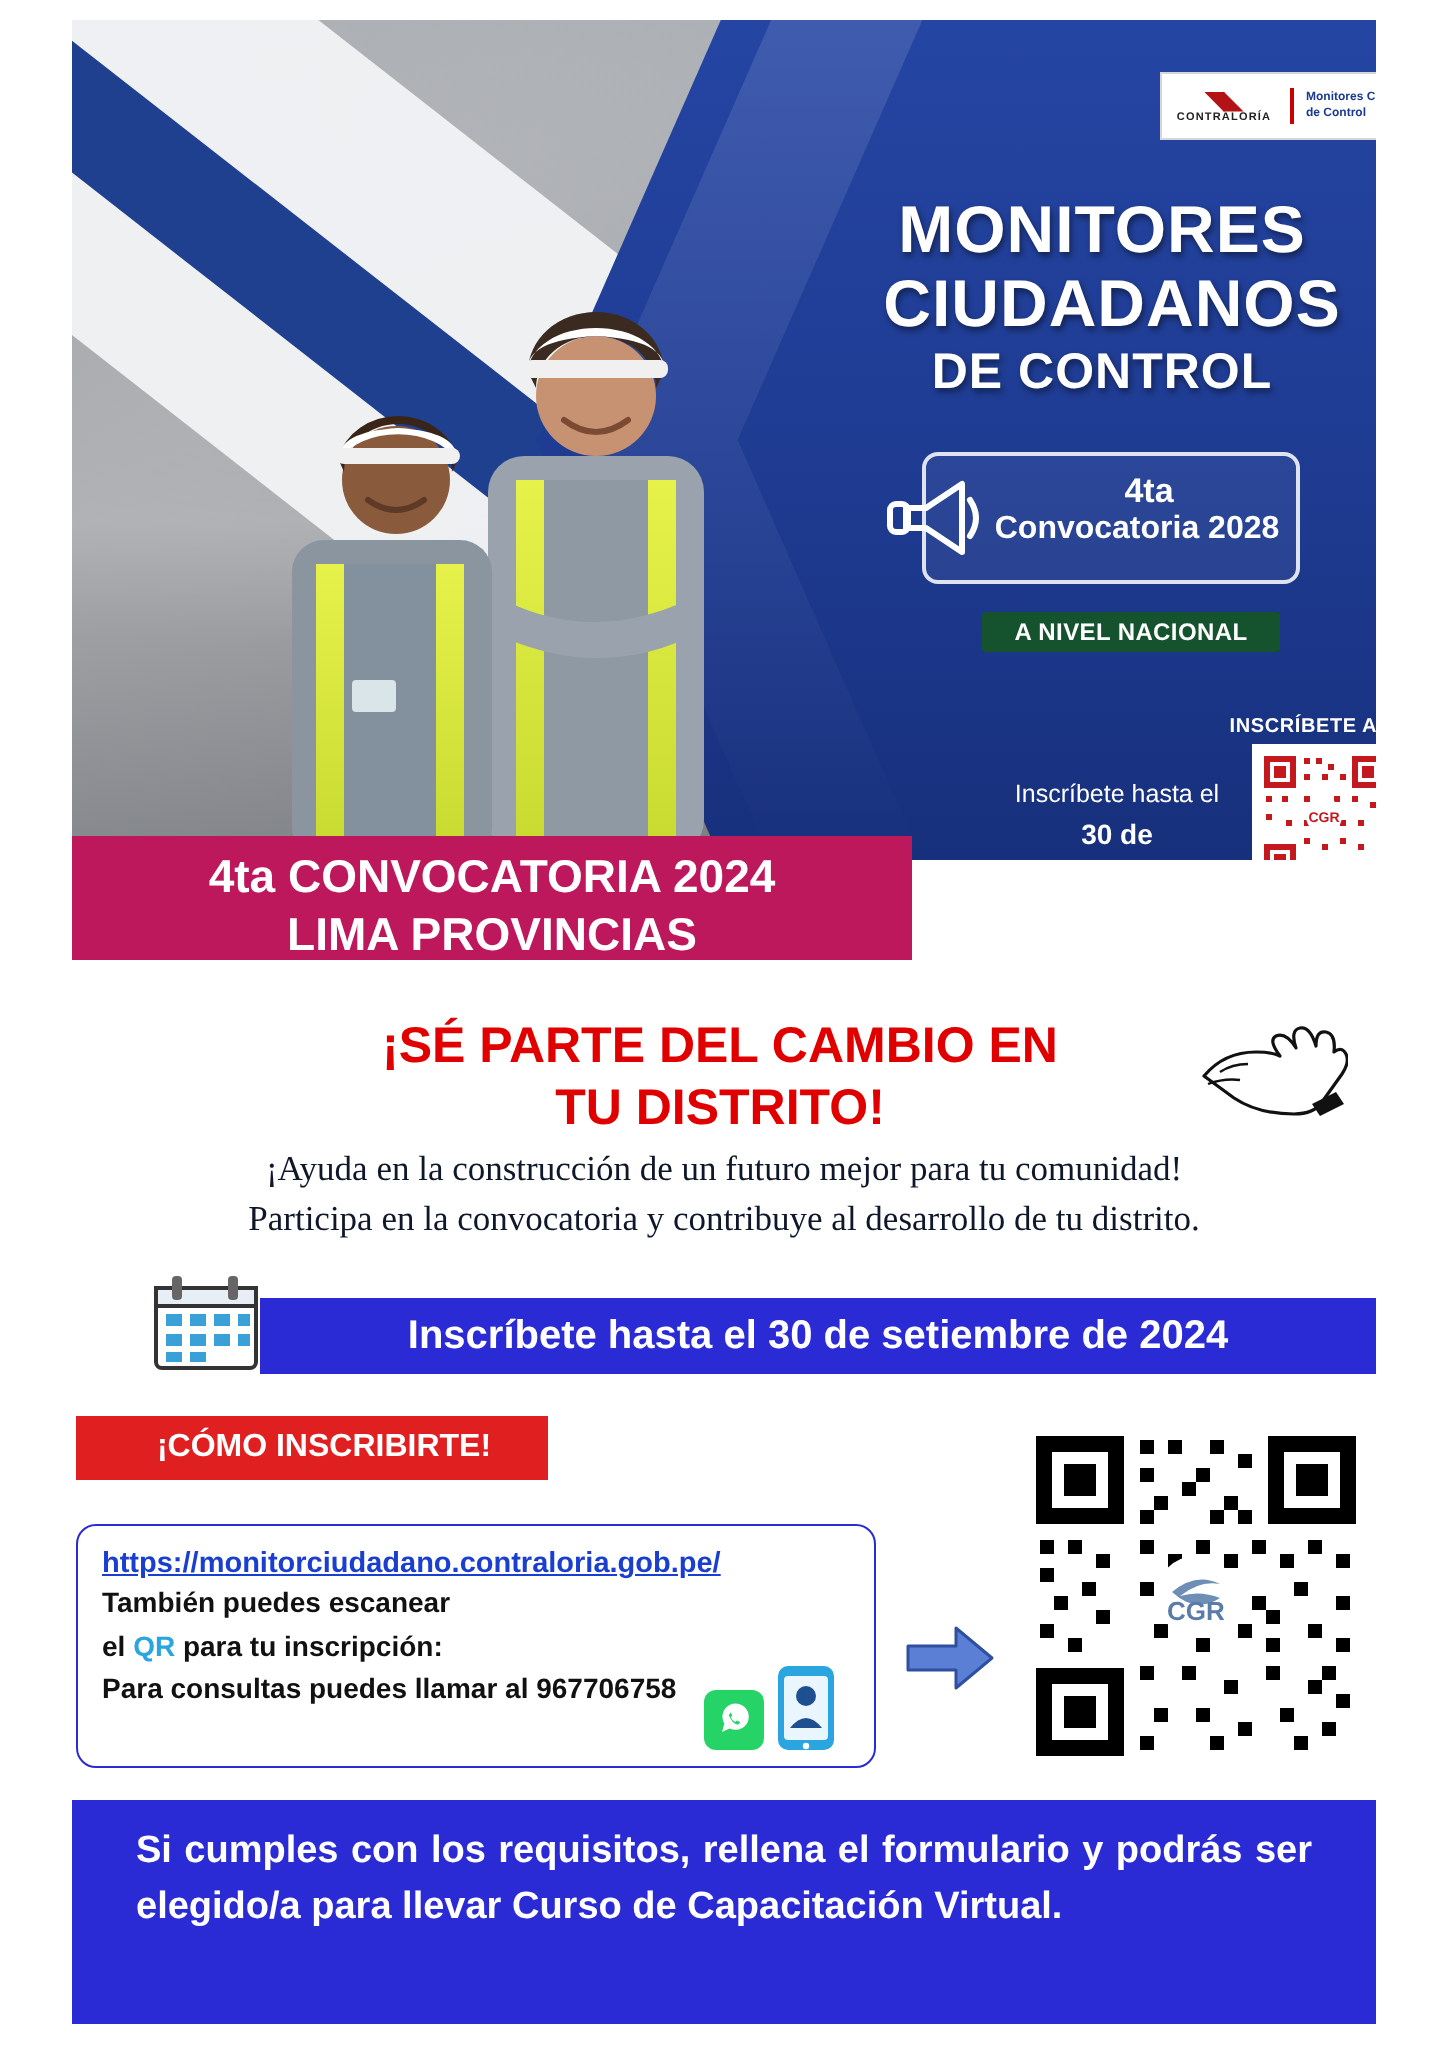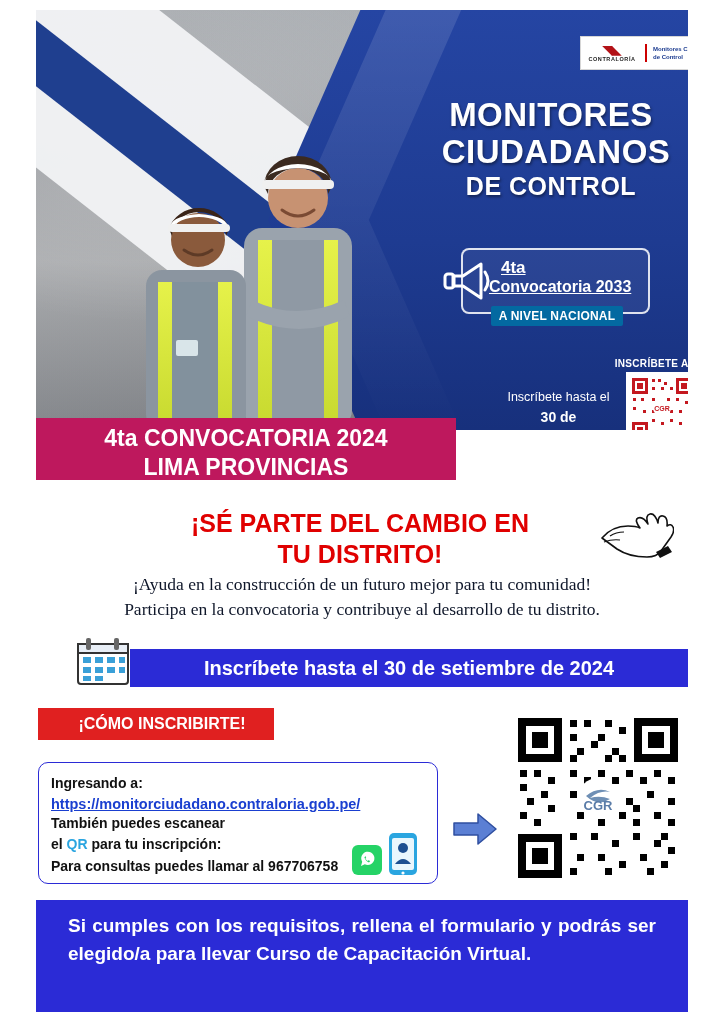--- a/index.html
+++ b/index.html
@@ -114,28 +114,28 @@
     font-weight: bold;
     letter-spacing: .5px;
     line-height: 1.25;
     text-shadow: 1px 2px 3px rgba(0,0,0,.45);
   }
 
   
   .conv-box {
     position: absolute;
     left: 425px;
-    top: 238px;
+    top: 216px;
     width: 185px;
     height: 62px;
     border: 2px solid rgba(255,255,255,.85);
     border-radius: 8px;
     background: rgba(255,255,255,.06);
     color: #fff;
-    text-decoration: underline;
+    text-align: center;
   }
   .conv-box .l1 {
     font-size: 17px;
     font-weight: bold;
     margin-top: 8px;
     margin-left: 38px;
   }
   .conv-box .l2 {
     font-size: 16px;
     font-weight: bold;
@@ -145,23 +145,23 @@
     position: absolute;
     left: -22px;
     top: 8px;
     width: 52px;
     height: 46px;
   }
   .nivel {
     position: absolute;
     left: 455px;
     top: 296px;
-    width: 132px;
+    width: 149px;
     height: 20px;
-    background: #0369a1;
+    background: #14532d;
     color: #fff;
     font-size: 12px;
     font-weight: bold;
     text-align: center;
     line-height: 20px;
     border-radius: 2px;
     letter-spacing: .2px;
   }
 
   
@@ -460,21 +460,21 @@
     <div class="t-control">DE CONTROL</div>
   </div>
 
   <div class="conv-box">
     <svg class="megaphone" viewBox="0 0 52 46">
       <path d="M12 18 h10 l18 -12 v34 l-18 -12 h-10 z" fill="none" stroke="#fff" stroke-width="3" stroke-linejoin="round"></path>
       <rect x="4" y="16" width="9" height="14" rx="3" fill="none" stroke="#fff" stroke-width="3"></rect>
       <path d="M44 14 q6 9 0 18" stroke="#fff" stroke-width="3" fill="none" stroke-linecap="round"></path>
     </svg>
     <div class="l1">4ta</div>
-    <div class="l2">Convocatoria 2033</div>
+    <div class="l2">Convocatoria 2028</div>
   </div>
   <div class="nivel">A NIVEL NACIONAL</div>
 
   <div class="insc-hasta">
     <span>Inscríbete hasta el</span><br>
     <b>30 de setiembre</b>
   </div>
   <div class="insc-aqui">INSCRÍBETE AQUÍ</div>
 
   <svg class="hero-qr" viewBox="0 0 66 66">
@@ -561,21 +561,20 @@
       <rect x="21" y="40" width="8" height="5"></rect>
   </g>
   <rect x="12" y="2" width="5" height="12" rx="2" fill="#666"></rect>
   <rect x="40" y="2" width="5" height="12" rx="2" fill="#666"></rect>
 </svg>
 <div class="datebar">Inscríbete hasta el 30 de setiembre de 2024</div>
 
 <div class="como">¡CÓMO INSCRIBIRTE!</div>
 
 <div class="infobox">
-  <div class="line">Ingresando a:</div>
   <a href="#">https://monitorciudadano.contraloria.gob.pe/</a>
   <div class="line">También puedes escanear</div>
   <div class="line">
     <span>el </span><span class="qr-word">QR</span><span> para tu inscripción:</span>
   </div>
   <div class="line">Para consultas puedes llamar al 967706758</div>
 </div>
 
 <svg class="wa-icon" viewBox="0 0 30 30">
   <rect width="30" height="30" rx="6" fill="#25D366"></rect>

